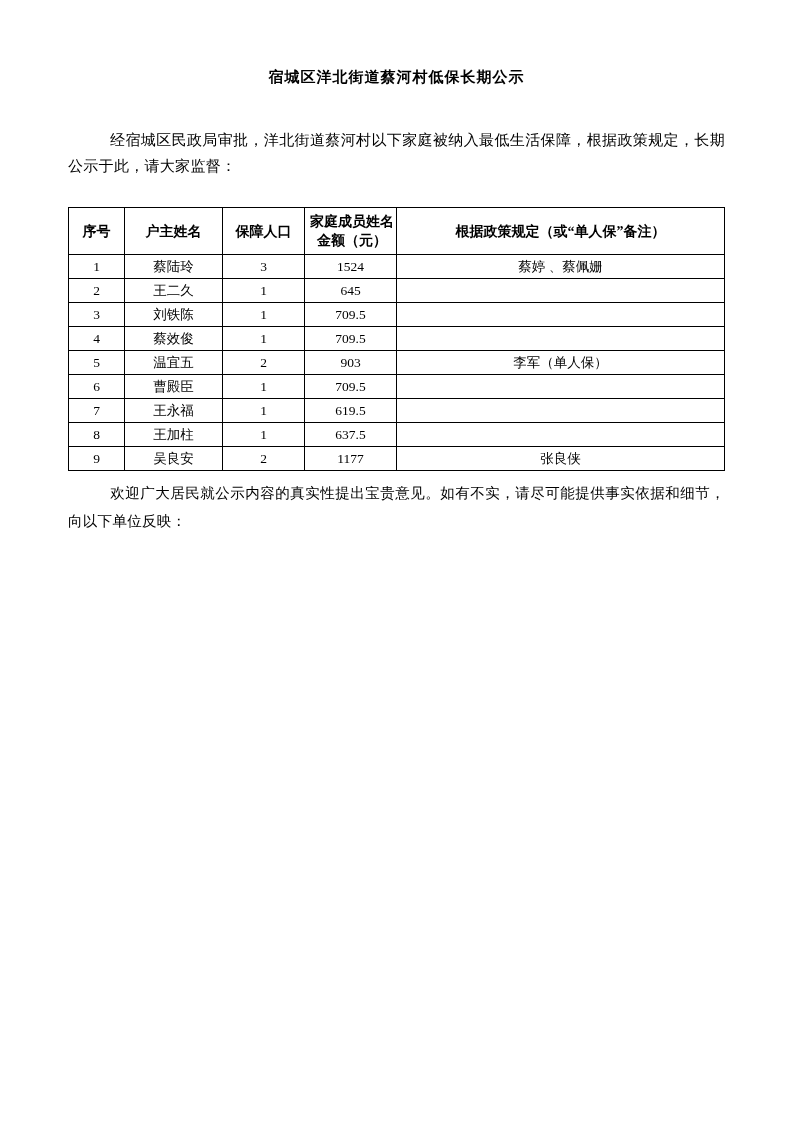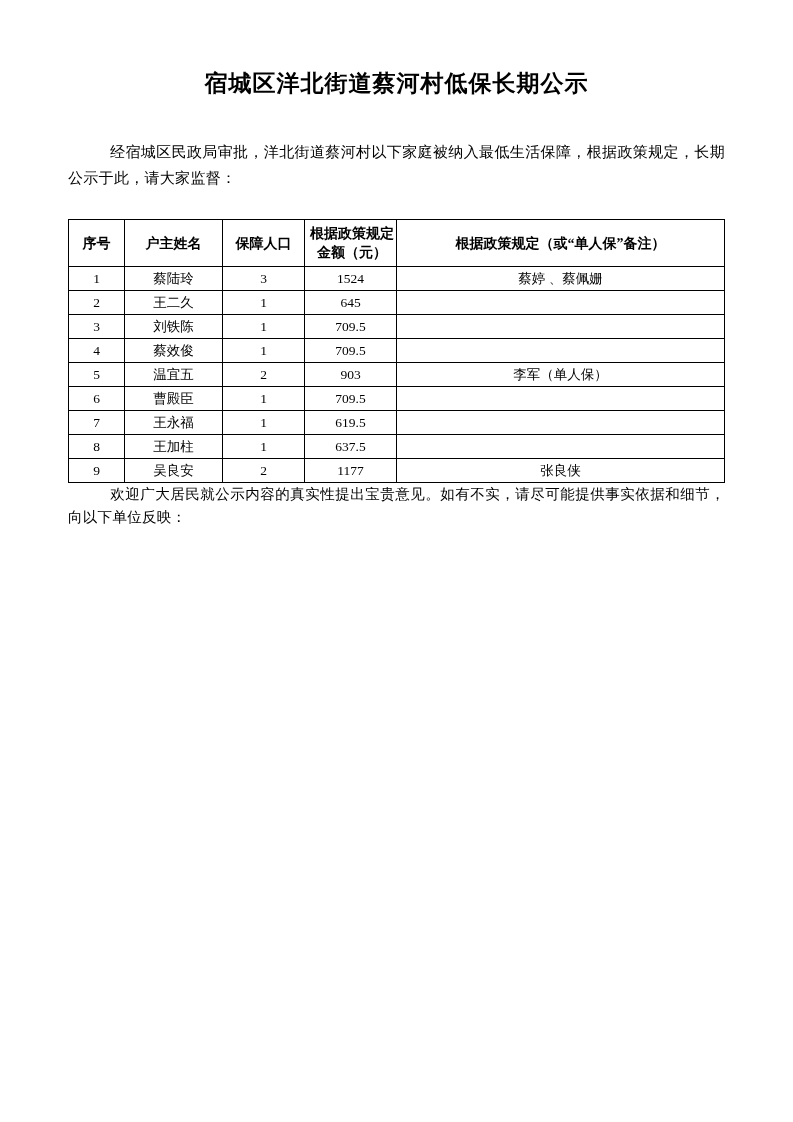--- a/index.html
+++ b/index.html
@@ -16,21 +16,21 @@
   }
   .page {
     width: 793px;
     height: 1122px;
     box-sizing: border-box;
     padding: 0 68px;
     position: relative;
   }
   .doc-title {
     text-align: center;
-    font-size: 23px;
+    font-size: 15px;
     font-weight: bold;
     letter-spacing: 1px;
     margin-top: 68px;
     margin-bottom: 0;
     font-family: "Liberation Serif", "DejaVu Serif", serif;
   }
   .intro {
     margin-top: 40px;
     font-size: 15px;
     line-height: 26px;
@@ -65,23 +65,23 @@
   .col-idx { width: 56px; }
   .col-name { width: 98px; }
   .col-count { width: 82px; }
   .col-amt { width: 92px; }
   .col-members { width: auto; }
   .hdr-amt {
     text-align: left;
     padding-left: 5px !important;
   }
   .note {
-    margin-top: 0;
+    margin-top: 8px;
     font-size: 14.5px;
-    line-height: 23px;
+    line-height: 28px;
     text-align: justify;
     letter-spacing: 0.3px;
   }
   .note .indent {
     display: inline-block;
     width: 42px;
   }
   .phone-line {
     margin-top: 22px;
     font-size: 14.5px;
@@ -106,21 +106,21 @@
       <col class="col-count">
       <col class="col-amt">
       <col class="col-members">
     </colgroup>
     <thead>
       <tr>
         <td>序号</td>
         <td>户主姓名</td>
         <td>保障人口</td>
         <td class="hdr-amt">
-          <div>根据政策规定</div>
+          <div>家庭成员姓名</div>
           <div>金额（元）</div>
         </td>
         <td>根据政策规定（或“单人保”备注）</td>
       </tr>
     </thead>
     <tbody id="table-body">
         <tr>
           <td>1</td>
           <td>蔡陆玲</td>
           <td>3</td>

